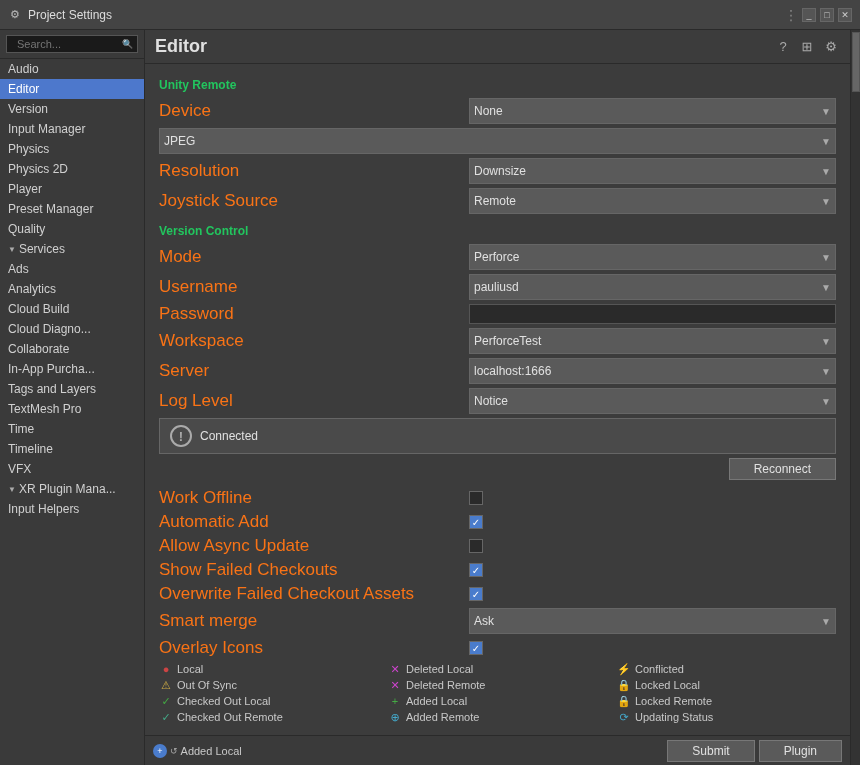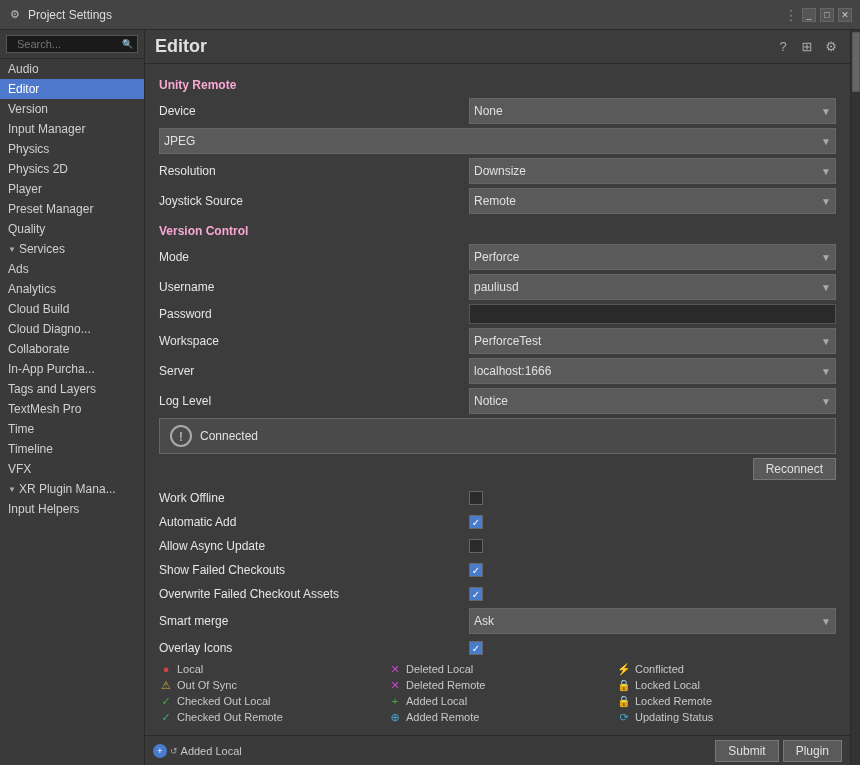--- a/index.html
+++ b/index.html
@@ -172,37 +172,37 @@
       overflow-y: auto;
       padding: 10px 14px;
     }
     .content-scroll::-webkit-scrollbar { width: 8px; }
     .content-scroll::-webkit-scrollbar-track { background: #333; }
     .content-scroll::-webkit-scrollbar-thumb { background: #555; border: 1px solid #444; }
 
     .section-title {
       font-weight: bold;
       font-size: 12px;
-      color: #f9a8d4;
+      color: #22c55e;
       margin-bottom: 6px;
       margin-top: 4px;
     }
 
     
     .field-row {
       display: flex;
       align-items: center;
       margin-bottom: 4px;
       min-height: 20px;
     }
     .field-label {
       width: 310px;
       flex-shrink: 0;
-      color: #e5e5e5;
-      font-size: 12px;
+      color: #f97316;
+      font-size: 17px;
     }
     .field-control {
       flex: 1;
     }
 
     
     .dropdown {
       width: 100%;
       height: 20px;
       background: #5a5a5a;
@@ -276,21 +276,21 @@
       color: #aaa;
       font-size: 13px;
       flex-shrink: 0;
     }
     .reconnect-row {
       display: flex;
       justify-content: flex-end;
       margin-bottom: 8px;
     }
     .btn {
-      padding: 3px 12px;
+      padding: 3px 24px;
       background: #5a5a5a;
       border: 1px solid #777;
       color: #e0e0e0;
       font-size: 12px;
       cursor: pointer;
     }
 
     
     .overlay-grid {
       display: grid;

